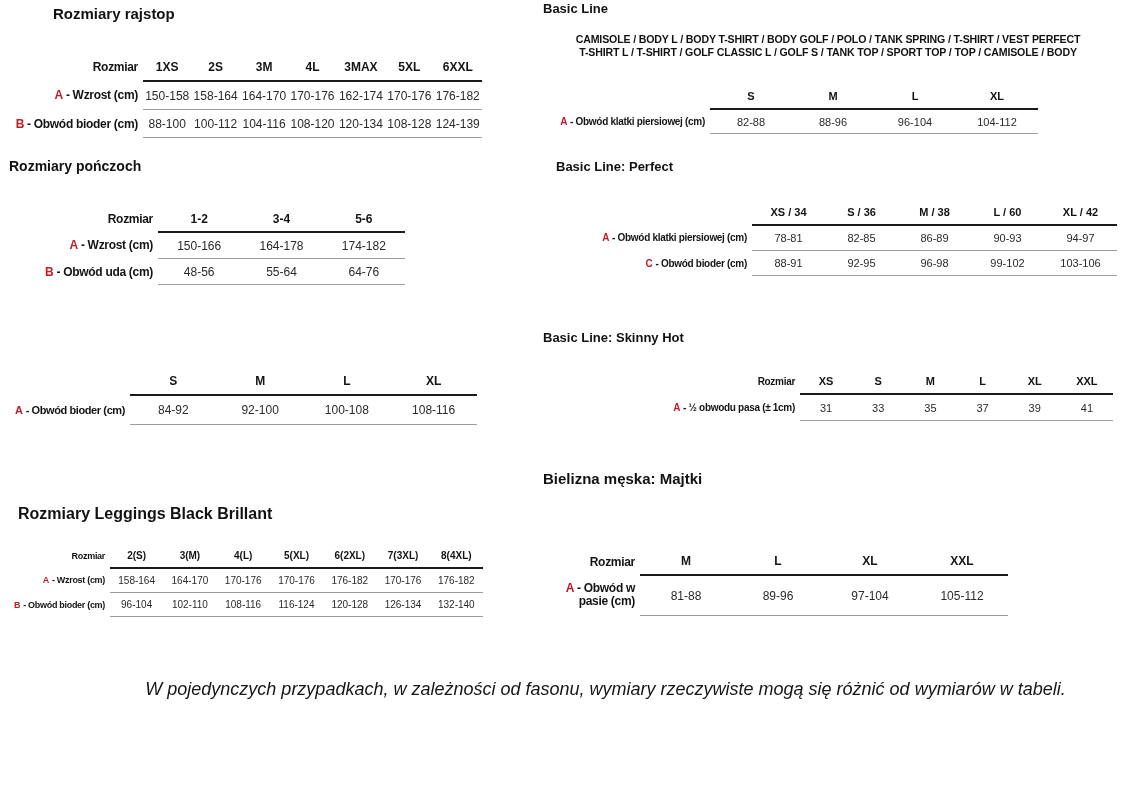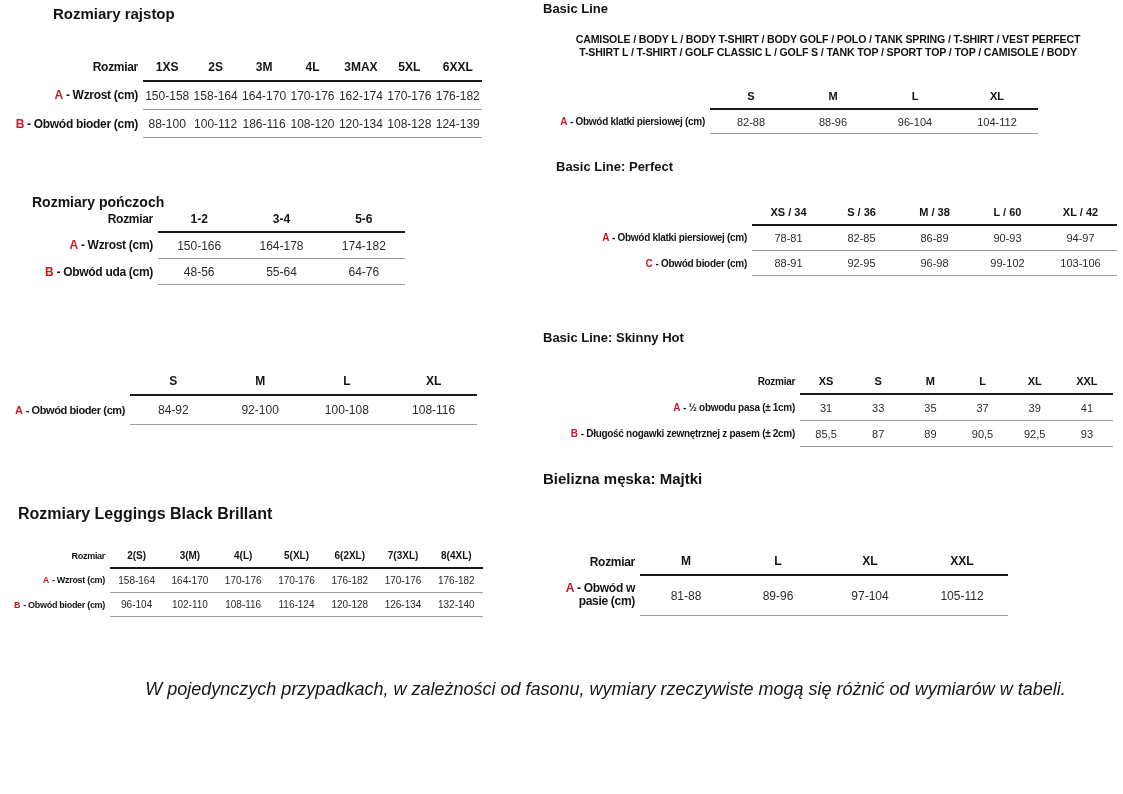--- a/index.html
+++ b/index.html
@@ -1,21 +1,21 @@
 <!DOCTYPE html>
 <html style="--accent: #c41a28;"><head>
 <meta charset="utf-8">
 <style>
   html,body{margin:0;padding:0;background:#fff;}
   body{font-family:"Liberation Sans",sans-serif;color:#1d1d1d;}
   .page{position:relative;width:1123px;height:794px;background:#fff;overflow:hidden;}
 
   .title{position:absolute;margin:0;font-weight:bold;white-space:nowrap;color:#121212;}
   #title-rajstop{left:53px;top:5px;font-size:15px;}
-  #title-ponczochy{left:32px;top:158px;font-size:14px;margin-top:36px;}
+  #title-ponczochy{left:9px;top:158px;font-size:14px;}
   #title-majtki{left:2px;top:317px;font-size:15px;}
   #title-leggings{left:2px;top:505px;font-size:16px;margin-left:16px;}
   #title-basic{left:543px;top:1px;font-size:13px;}
   #title-perfect{left:556px;top:159px;font-size:13px;}
   #title-skinny{left:543px;top:330px;font-size:13px;}
   #title-bielizna{left:543px;top:470px;font-size:15px;}
 
   #subtitle-basic{position:absolute;left:543px;top:33px;width:570px;text-align:center;
     font-weight:bold;font-size:10.6px;line-height:13px;letter-spacing:-0.15px;color:#121212;}
   #subtitle-basic div{white-space:nowrap;}
@@ -106,21 +106,21 @@
           <td class="val">164-170</td>
           <td class="val">170-176</td>
           <td class="val">162-174</td>
           <td class="val">170-176</td>
           <td class="val">176-182</td>
         </tr>
         <tr>
           <td class="lbl"><span class="ltr red">B</span><span>- Obwód bioder (cm)</span></td>
           <td class="val">88-100</td>
           <td class="val">100-112</td>
-          <td class="val">186-116</td>
+          <td class="val">104-116</td>
           <td class="val">108-120</td>
           <td class="val">120-134</td>
           <td class="val">108-128</td>
           <td class="val">124-139</td>
         </tr>
       </tbody>
     </table>
 
   <h2 class="title" id="title-ponczochy">Rozmiary pończoch</h2>
   <table class="szt t-ponczochy">
@@ -328,29 +328,20 @@
       <tbody>
         <tr>
           <td class="lbl"><span class="ltr red">A</span><span>- ½ obwodu pasa (± 1cm)</span></td>
           <td class="val">31</td>
           <td class="val">33</td>
           <td class="val">35</td>
           <td class="val">37</td>
           <td class="val">39</td>
           <td class="val">41</td>
         </tr>
-        <tr>
-          <td class="lbl"><span class="ltr red">B</span><span>- Długość nogawki zewnętrznej z pasem (± 2cm)</span></td>
-          <td class="val">85,5</td>
-          <td class="val">87</td>
-          <td class="val">89</td>
-          <td class="val">90,5</td>
-          <td class="val">92,5</td>
-          <td class="val">93</td>
-        </tr>
       </tbody>
     </table>
 
   <h2 class="title" id="title-bielizna">Bielizna męska: Majtki</h2>
   <table class="szt t-bielizna">
       <colgroup>
         <col class="c-label">
         <col class="c-data">
         <col class="c-data">
         <col class="c-data">

